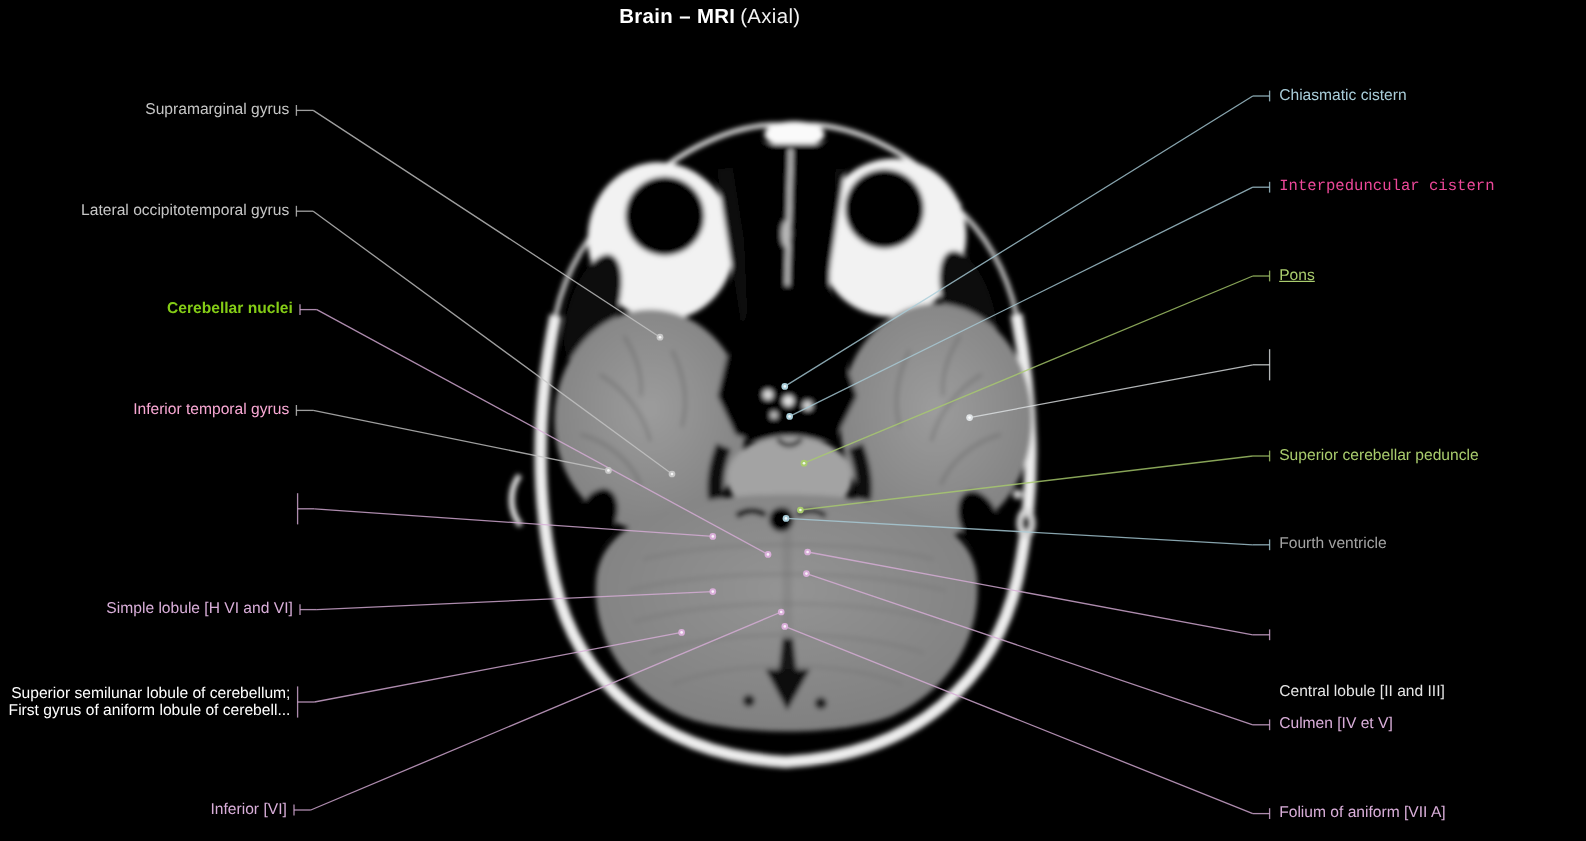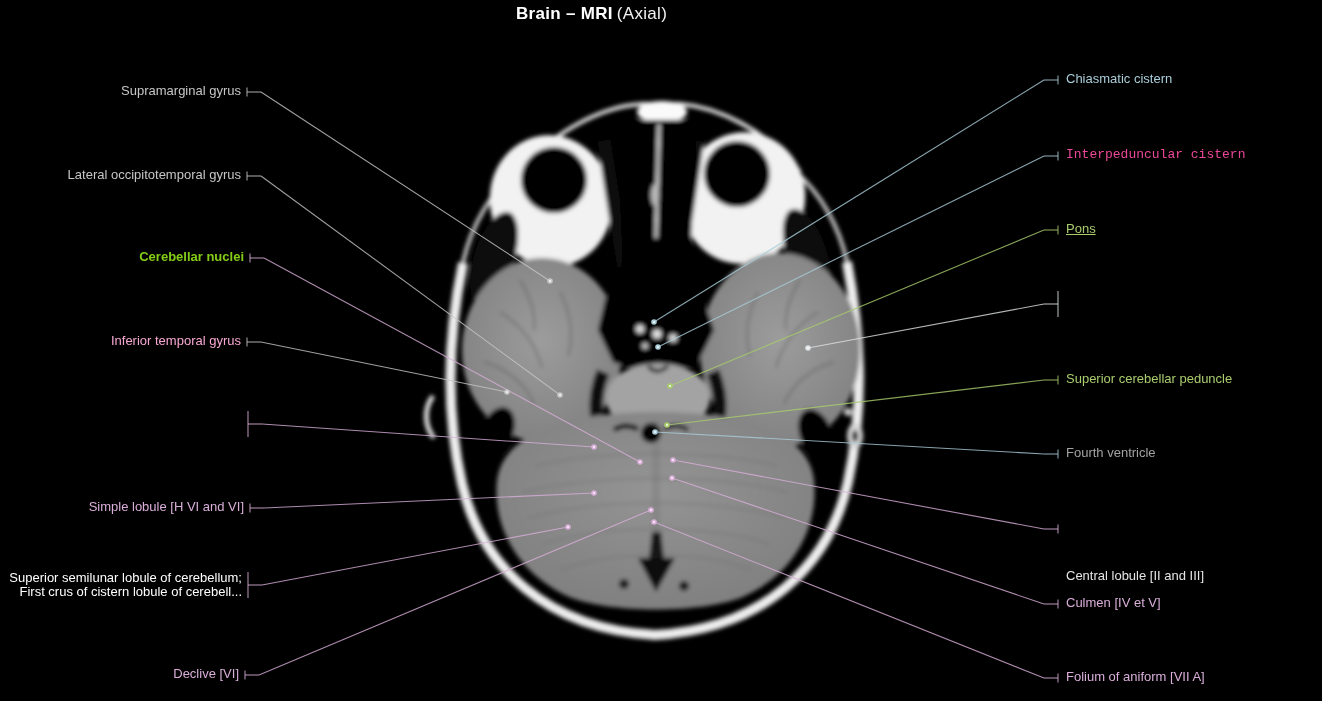--- a/index.html
+++ b/index.html
@@ -251,24 +251,24 @@
         <div>Cerebellar nuclei</div>
       </div>
       <div class="anat-label left" style="color: #f9a8d4; top: 334px; right: 1081px;">
         <div>Inferior temporal gyrus</div>
       </div>
       <div class="anat-label left" style="color: rgb(217, 174, 217); top: 500px; right: 1078px;">
         <div>Simple lobule [H VI and VI]</div>
       </div>
       <div class="anat-label left" style="color: #ffffff; top: 570.5px; right: 1080px;">
         <div>Superior semilunar lobule of cerebellum;</div>
-        <div>First crus of cistern lobule of cerebell...</div>
+        <div>First gyrus of aniform lobule of cerebell...</div>
       </div>
       <div class="anat-label left" style="color: rgb(217, 174, 217); top: 667px; right: 1083px;">
-        <div>Declive [VI]</div>
+        <div>Inferior [VI]</div>
       </div>
       <div class="anat-label right" style="color: rgb(169, 205, 217); top: 72px; left: 1066px; text-align: right;">
         <div>Chiasmatic cistern</div>
       </div>
       <div class="anat-label right" style="color: #ec4899; top: 148px; left: 1066px; font-family: Liberation Mono, monospace;">
         <div>Interpeduncular cistern</div>
       </div>
       <div class="anat-label right underline" style="color: rgb(169, 204, 109); top: 222px; left: 1066px;">
         <div>Pons</div>
       </div>

